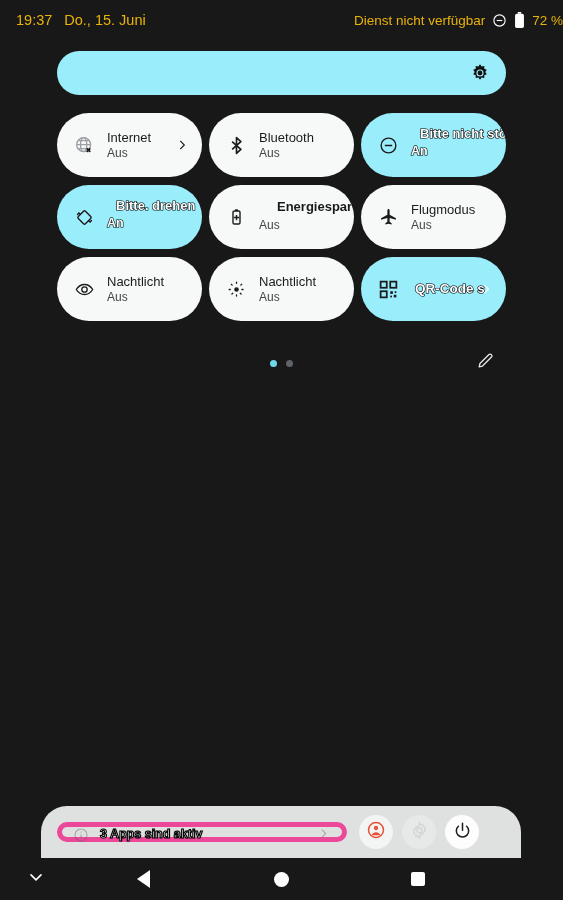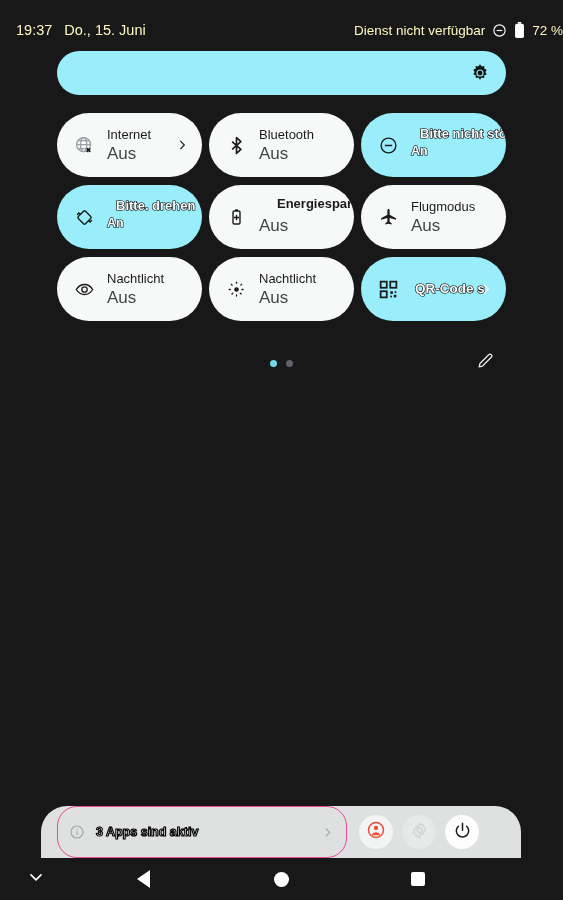--- a/index.html
+++ b/index.html
@@ -6,23 +6,23 @@
   body{
     width:563px;height:900px;overflow:hidden;
     background:#181818;
     font-family:"Liberation Sans", sans-serif;
     -webkit-font-smoothing:antialiased;
   }
   .screen{position:relative;width:563px;height:900px;background:#181818;}
 
   
   .statusbar{
-    position:absolute;left:0;top:0;width:563px;height:38px;
-    display:flex;align-items:flex-end;
-    color:#fef9c3;font-size:14.5px;
+    position:absolute;left:0;top:12px;width:563px;height:38px;
+    display:flex;align-items:flex-start;
+    color:#eab308;font-size:14.5px;
   }
   .sb-left{display:flex;align-items:center;gap:12px;padding-left:16px;}
   .sb-right{margin-left:auto;display:flex;align-items:center;gap:7px;padding-right:0;font-size:13.5px;}
   .sb-dnd{display:inline-flex;align-items:center;}
   .batt-glyph{display:inline-flex;align-items:center;}
 
   
   .brightness{
     position:absolute;left:57px;top:51px;width:449px;height:44px;
     background:#9aedfb;border-radius:26px;
@@ -46,21 +46,21 @@
   .tile.active{background:#9aedfb;}
   .tile .ticon{flex:0 0 auto;width:22px;height:22px;display:flex;align-items:center;justify-content:center;}
   .tile .tlabels{
     margin-left:12px;display:flex;flex-direction:column;justify-content:flex-start;
     line-height:1.16;min-width:0;
   }
   .tile .tname{
     font-size:13px;color:#1b1b1b;white-space:nowrap;
   }
   .tile .tstate{
-    font-size:17px;color:#444746;white-space:nowrap;margin-top:2px;
+    font-size:12px;color:#444746;white-space:nowrap;margin-top:2px;
   }
   
   .outlined .tname,.outlined .tstate{
     color:#ffffff;font-weight:bold;
     -webkit-text-stroke:1.1px #000;
     paint-order:stroke fill;
     text-shadow:0 0 1px #000;
   }
   .outlined .tname{font-size:13px;}
   .outlined .tstate{font-size:12.5px;}
@@ -91,23 +91,23 @@
 
   
   .bottompanel{
     position:absolute;left:41px;top:806px;width:480px;height:52px;
     background:#dfe0e0;
     border-radius:26px 26px 0 0;
     display:flex;align-items:center;
   }
   .apps-pill{
     box-sizing:border-box;
-    margin-left:16px;width:290px;height:52px;
-    border:1px solid #ec4899;border-radius:20px;
-    display:flex;align-items:center;position:relative;
+    margin-left:16px;width:290px;height:20px;
+    border:5px solid #ec4899;border-radius:20px;
+    display:flex;align-items:flex-start;position:relative;
   }
   .apps-pill .infoicon{margin-left:11px;display:flex;opacity:.45;}
   .apps-pill .appstext{
     margin-left:11px;font-size:12.5px;color:#ffffff;font-weight:bold;
     -webkit-text-stroke:1.1px #000;text-shadow:0 0 1px #000;white-space:nowrap;
   }
   .apps-pill .pchev{position:absolute;right:12px;display:flex;opacity:.45;}
   .circbtns{margin-left:12px;display:flex;align-items:center;gap:9px;}
   .circ{
     width:34px;height:34px;border-radius:50%;background:#f3f4f4;

